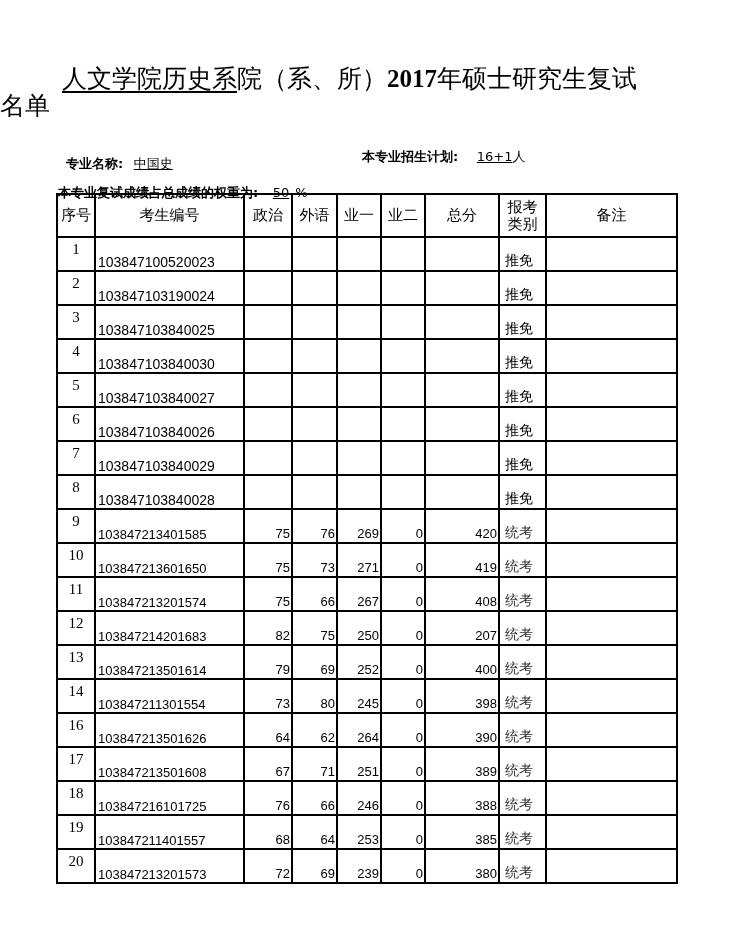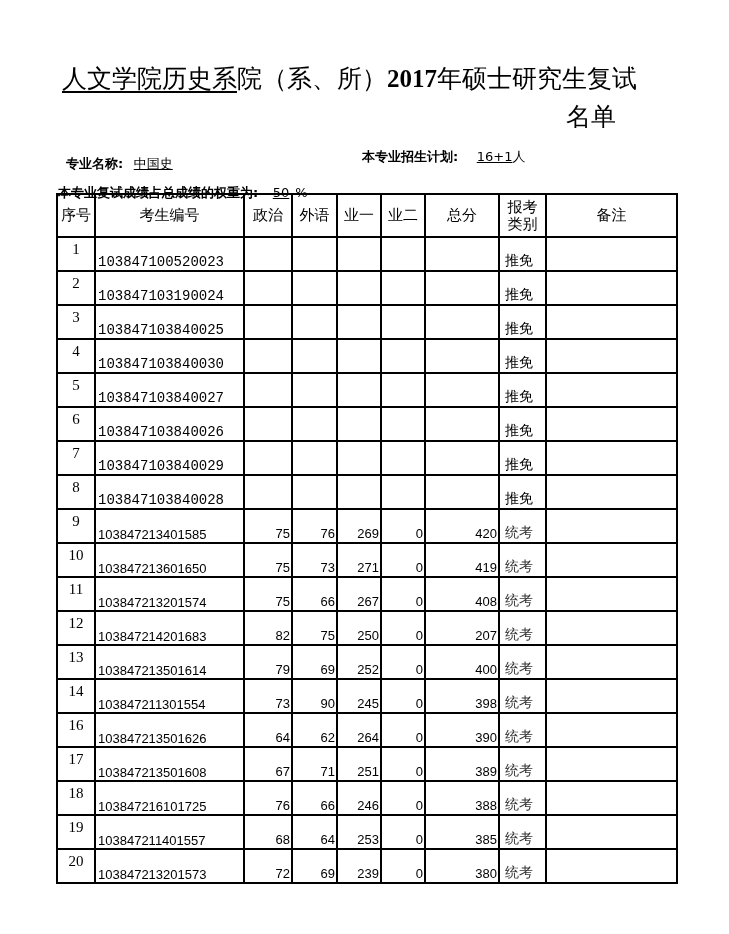--- a/index.html
+++ b/index.html
@@ -1,30 +1,30 @@
 <!DOCTYPE html>
 <html><head>
   <meta charset="utf-8">
   <style>
     html, body { margin: 0; padding: 0; background: #ffffff; }
     body { width: 729px; height: 934px; position: relative; overflow: hidden;
       font-family: "DejaVu Serif", "Liberation Serif", serif; color: #000; }
     .title1 { position: absolute; top: 62px; left: 62px; width: 620px; font-size: 25px; white-space: nowrap; }
     .title1 .ul { text-decoration: underline; text-underline-offset: 4px; text-decoration-thickness: 1.5px; }
     .title1 b { font-family: "Liberation Serif", serif; font-weight: bold; }
-    .title2 { position: absolute; top: 100px; left: 0; width: 616px; text-align: right; font-size: 25px; }
+    .title2 { position: absolute; top: 89px; left: 0; width: 616px; text-align: left; font-size: 25px; }
     .meta { position: absolute; font-size: 13px; font-family: "DejaVu Sans", sans-serif; font-weight: bold; white-space: nowrap; }
     .meta .val { font-weight: normal; text-decoration: underline; display: inline-block; }
     table { position: absolute; top: 193px; left: 56px; border-collapse: collapse; table-layout: fixed; }
     td, th { border: 2px solid #000; padding: 0; font-weight: normal; overflow: hidden; }
     th { height: 41px; font-size: 15px; text-align: center; line-height: 17px; }
     td { height: 29px; font-size: 13px; }
     td.seq { text-align: center; vertical-align: top; font-size: 15px; padding-top: 3px; font-family: "Liberation Serif", serif; }
     td.id { vertical-align: bottom; padding-left: 2px; }
-    td.id.serif { font-family: Liberation Mono, monospace; font-size: 14px; margin-top: 20px; }
+    td.id.serif { font-family: Liberation Sans, sans-serif; font-size: 14px; margin-top: 20px; }
     td.id.sans { font-family: "Liberation Sans", sans-serif; font-size: 13px; }
     td.num { text-align: right; vertical-align: bottom; font-family: "Liberation Sans", sans-serif; padding-right: 1px; padding-bottom: 1px; }
     td.cat { vertical-align: bottom; padding-left: 5px; font-size: 14px; }
     td.cat.tk { color: #333; }
   </style>
 </head>
 <body>
 
 <div class="title1"><span class="ul">  人文学院历史系</span><span>院（系、所）</span><b>2017</b><span>年硕士研究生复试</span></div>
 <div class="title2">名单</div>
@@ -208,21 +208,21 @@
         <td class="num">252</td>
         <td class="num">0</td>
         <td class="num">400</td>
         <td class="cat tk">统考</td>
         <td></td>
       </tr>
       <tr>
         <td class="seq">14</td>
         <td class="id sans">103847211301554</td>
         <td class="num">73</td>
-        <td class="num">90</td>
+        <td class="num">80</td>
         <td class="num">245</td>
         <td class="num">0</td>
         <td class="num">398</td>
         <td class="cat tk">统考</td>
         <td></td>
       </tr>
       <tr>
         <td class="seq">16</td>
         <td class="id sans">103847213501626</td>
         <td class="num">64</td>

